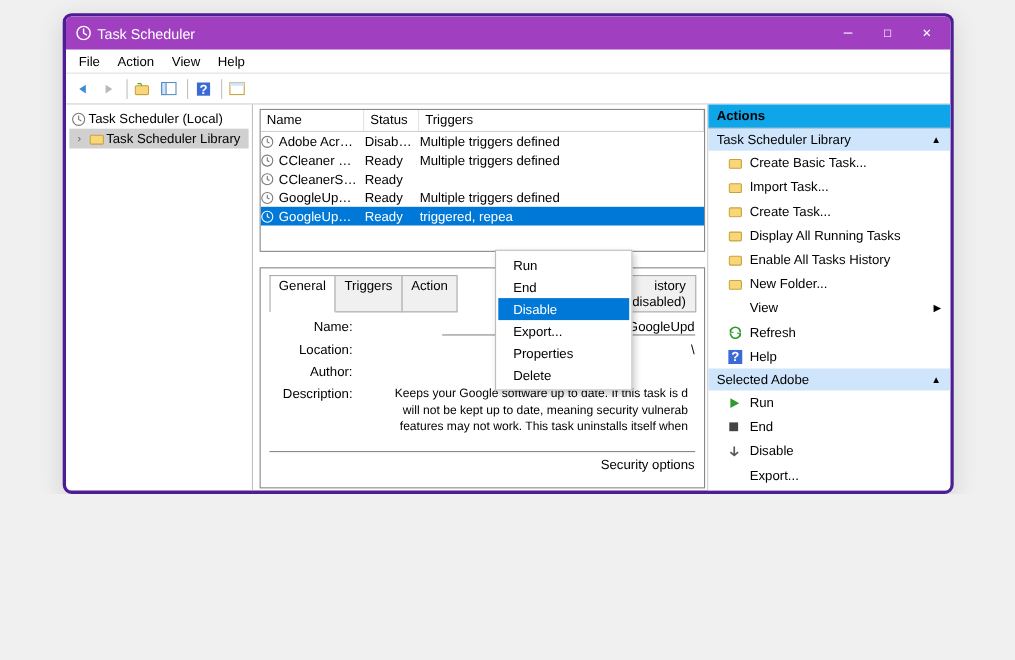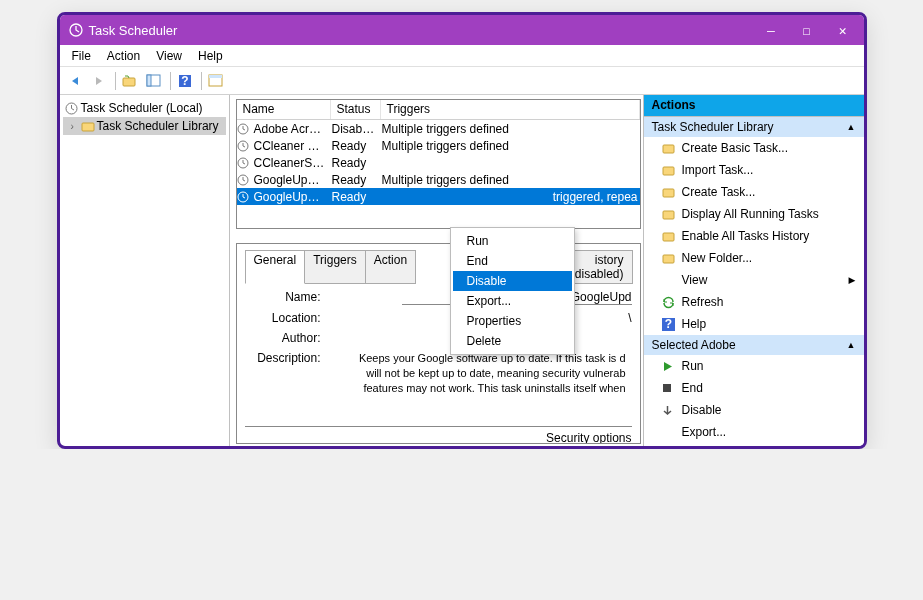--- a/index.html
+++ b/index.html
@@ -34,21 +34,21 @@
 .trow .ti { width: 14px; text-align: center;}
 .details { border: 1px solid #888; margin-top: 14px; flex: 1; padding: 6px 8px 4px 8px; position: relative; overflow: hidden; text-align: right;}
 .tabs { display: flex; margin-bottom: 6px;}
 .tab { padding: 2px 8px; border: 1px solid #aaa; background: #f0f0f0; margin-right: -1px; cursor: pointer;}
 .tab.active { background: #fff; border-bottom: 1px solid #fff; position: relative; z-index: 1;}
 .drow { display: flex; margin-bottom: 6px;}
 .dlabel { width: 76px;}
 .dval { flex: 1;}
 .dname { border-bottom: 1px solid #888; min-width: 230px; display: inline-block;}
 .ddesc { font-size: 11px; line-height: 1.35; color: #000; padding-right: 6px;}
-.secopt { border-top: 1px solid #888; margin-top: 30px; padding-top: 4px;}
+.secopt { border-top: 1px solid #888; margin-top: 14px; padding-top: 4px;}
 .right { width: 220px; background: #fff; display: flex; flex-direction: column;}
 .rhead { height: 22px; background: #0ea5e9; border-bottom: 1px solid #c0c0c0; padding: 3px 8px; font-weight: 600;}
 .rsection { background: #cfe5fb; padding: 3px 8px; display: flex; justify-content: space-between; align-items: center; font-weight: 400;}
 .rsection .up { font-size: 9px;}
 .ritem { display: flex; align-items: center; height: 22px; padding: 0 8px 0 18px; cursor: pointer;}
 .ritem .ricon { width: 20px; font-size: 12px; text-align: left;}
 .ctxmenu { position: absolute; left: 390px; top: 212px; width: 125px; background: #fff; border: 1px solid #bcbcbc; box-shadow: 2px 3px 6px rgba(0,0,0,0.2); padding: 3px 2px; z-index: 50;}
 .ctxitem { padding: 3px 14px; cursor: pointer;}
 .ctxitem.hov { background: #0078d7; color: #fff;}
 svg { display: block; }
@@ -197,21 +197,21 @@
             </div>
             <div class="trow sel">
               <span class="ti">
                 <svg width="12" height="12">
                   <circle cx="6" cy="6" r="5" fill="none" stroke="#fff"></circle>
                   <path d="M6 3v3l2 1" stroke="#fff" fill="none"></path>
                 </svg>
               </span>
   <span class="c" style="width:78px">GoogleUpda...</span>
   <span class="c" style="width:50px">Ready</span>
-  <span class="c" style="flex:1;text-align:right;padding-right:2px">triggered, repea</span>
+  <span class="c" style="flex:1;text-align:left;padding-right:2px">triggered, repea</span>
             </div>
           </div>
       </div>
 
       <div class="details">
         <div class="tabs">
           <span class="tab active">General</span>
           <span class="tab">Triggers</span>
           <span class="tab">Action</span>
           <span class="tab" style="margin-left:128px">istory (disabled)</span>

